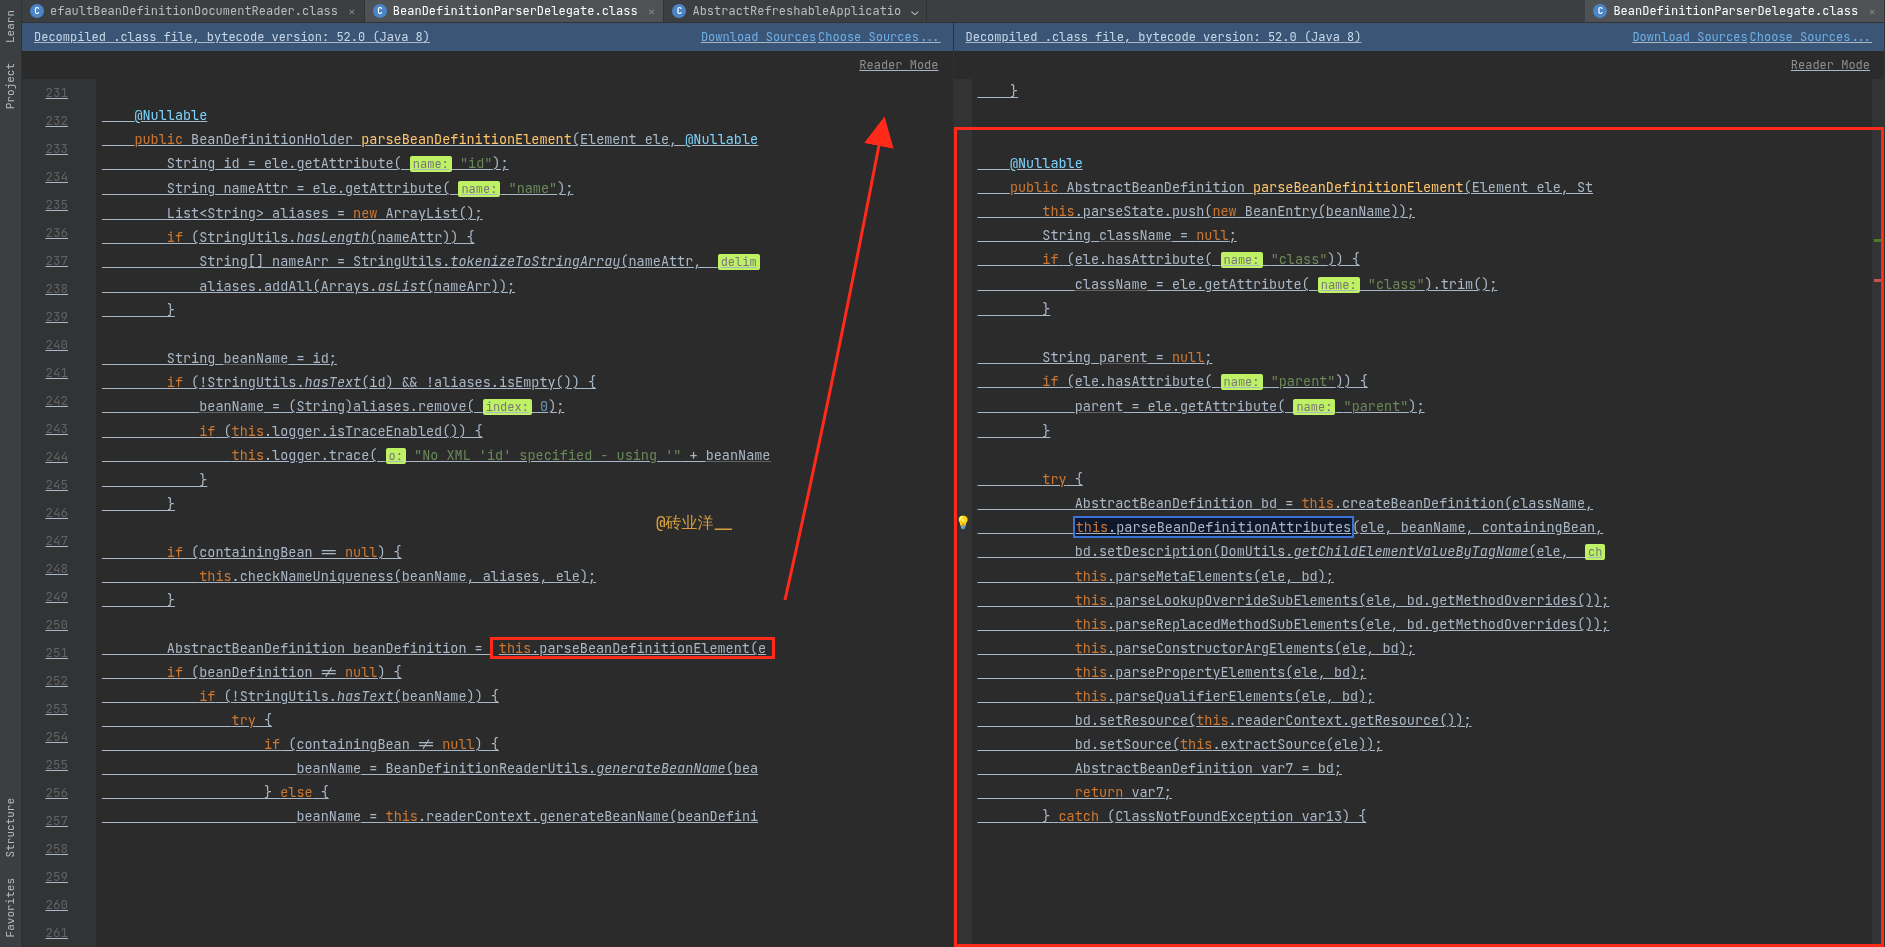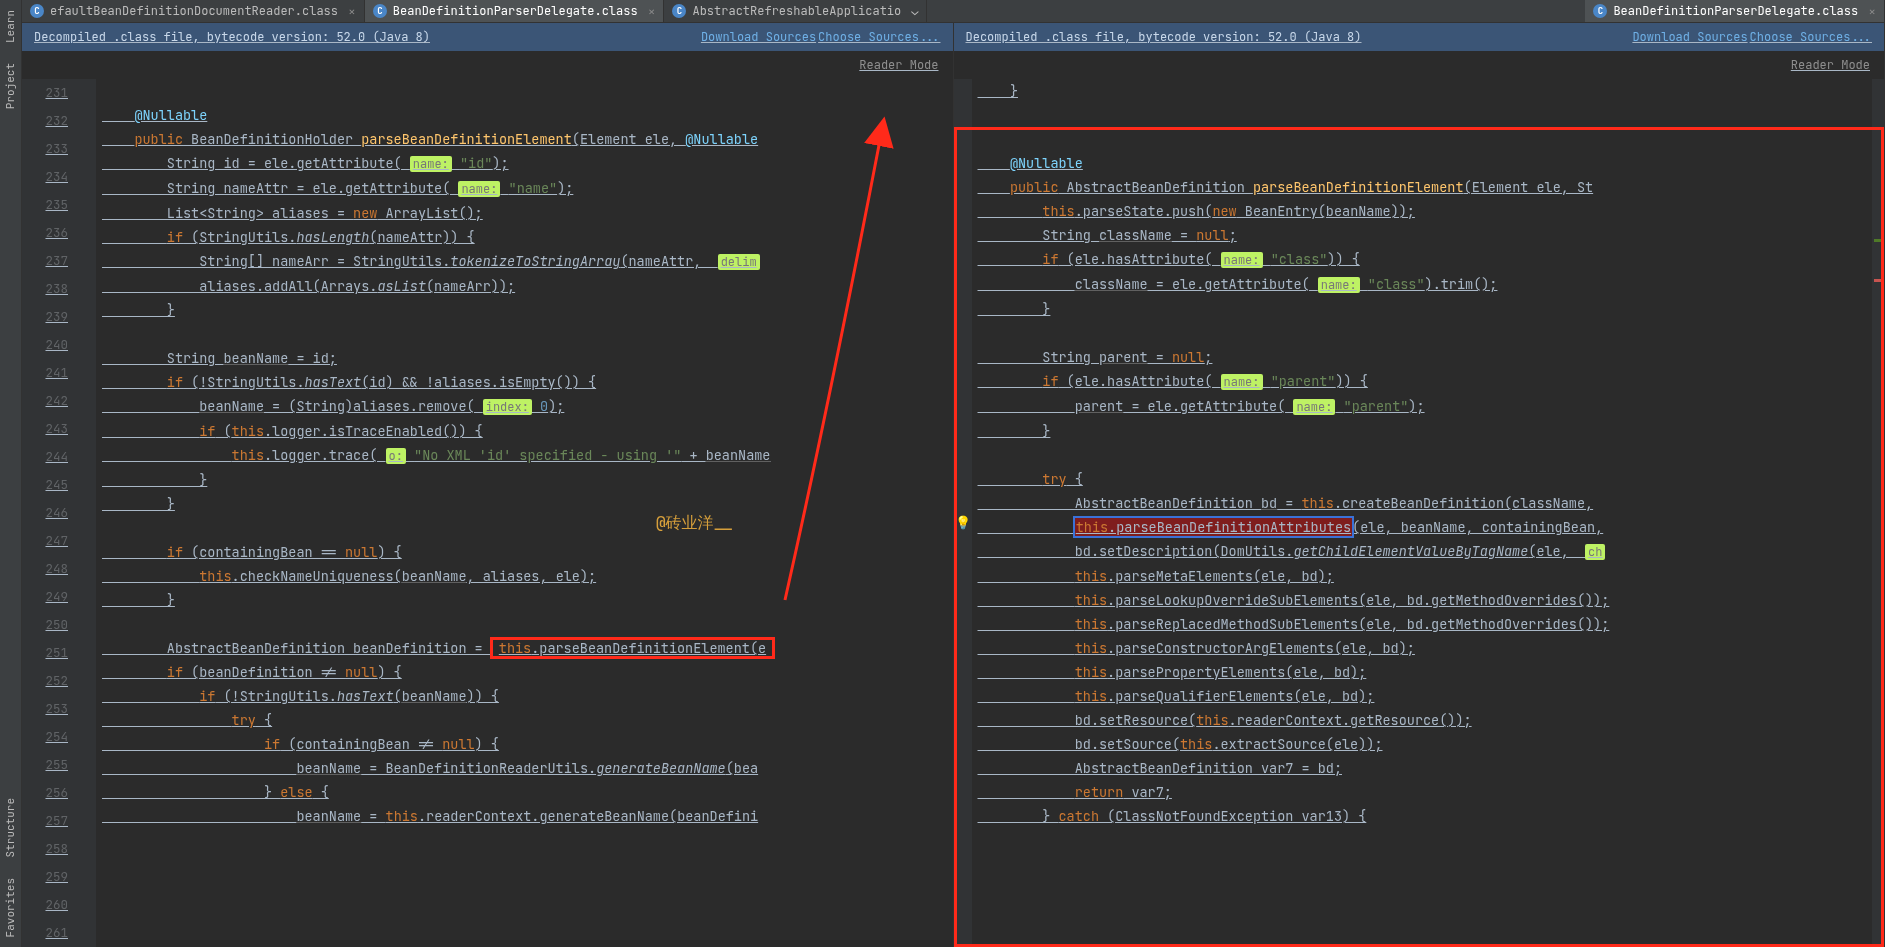--- a/index.html
+++ b/index.html
@@ -35,21 +35,21 @@
 .kw { color:#cc7832; }
 .ann { color:#7dd3fc; }
 .str { color:#6a8759; }
 .num { color:#6897bb; }
 .hint { color:#787878; background:#bef264; padding:0 3px; border-radius:2px; font-size:12px; }
 .mtd { color:#ffc66d; }
 .ital { font-style:italic; }
 .ul { text-decoration:underline; text-decoration-color:#606060; }
 
 .redbox { outline:3px solid #ff2a1a; outline-offset:-2px; }
-.bluebox { outline:2px solid #3a72d8; background:#7f1d1d; }
+.bluebox { outline:2px solid #3a72d8; background:#0f172a; }
 .watermark { position:absolute; color:#d69f3b; font-size:16px; font-weight:500; }
 
 .arrow-svg { position:absolute; top:0; left:0; pointer-events:none; z-index:50; }
 .right-red-border { position:absolute; top:0; bottom:0; right:0; left:0; border:3px solid #ff2a1a; pointer-events:none; }
 
 .err-stripe { width:12px; background:#313335; flex-shrink:0; position:relative; }
 .err-mark { position:absolute; right:2px; width:8px; height:3px; }
 </style>
 </head>
 <body>

